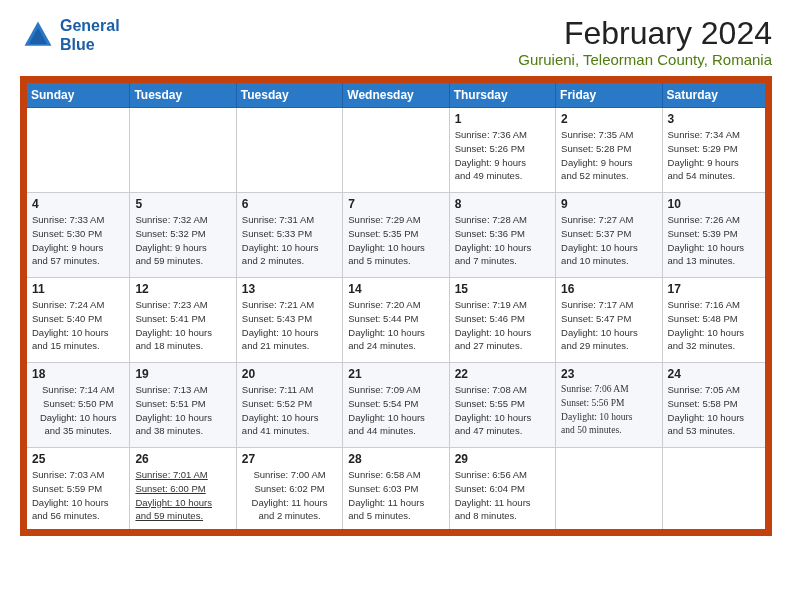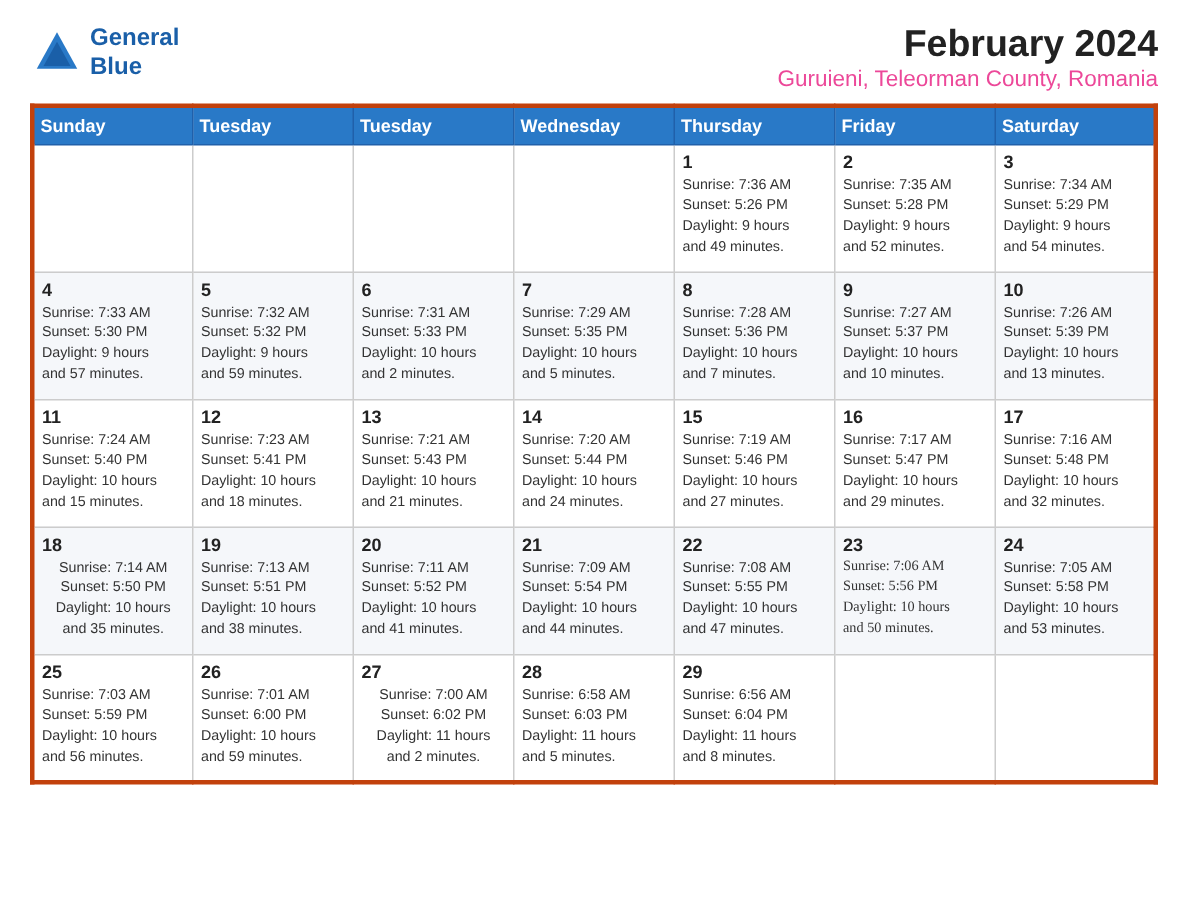--- a/index.html
+++ b/index.html
@@ -36,32 +36,32 @@
       line-height: 1.2;
     }
     .logo-icon {
       width: 36px;
       height: 36px;
     }
     .title-block {
       text-align: right;
     }
     .main-title {
-      font-size: 25px;
-      font-weight: bold;
+      font-size: 32px;
+      font-weight: normal;
       color: #222;
       line-height: 1.1;
     }
     .subtitle {
       font-size: 15px;
-      color: #ec4899;
+      color: #4d7c0f;
     }
     .calendar {
       flex: 1;
-      border: 3px solid #c2410c;
+      border: 7px solid #c2410c;
       border-collapse: collapse;
       width: 100%;
       table-layout: fixed;
     }
     .calendar thead tr th {
       background: #2979c7;
       color: #fff;
       font-size: 12px;
       font-weight: bold;
       padding: 5px 4px;
@@ -315,21 +315,21 @@
         <tr>
           <td>
             <span class="day-num">25</span>
             <div class="day-info" style="white-space: pre-line;">Sunrise: 7:03 AM
 Sunset: 5:59 PM
 Daylight: 10 hours
 and 56 minutes.</div>
           </td>
           <td>
             <span class="day-num">26</span>
-            <div class="day-info" style="white-space: pre-line;">Sunrise: 7:01 AM
+            <div class="day-info" style="white-space: pre-line; text-decoration: underline;">Sunrise: 7:01 AM
 Sunset: 6:00 PM
 Daylight: 10 hours
 and 59 minutes.</div>
           </td>
           <td>
             <span class="day-num">27</span>
             <div class="day-info" style="white-space: pre-line; text-align: center;">Sunrise: 7:00 AM
 Sunset: 6:02 PM
 Daylight: 11 hours
 and 2 minutes.</div>

